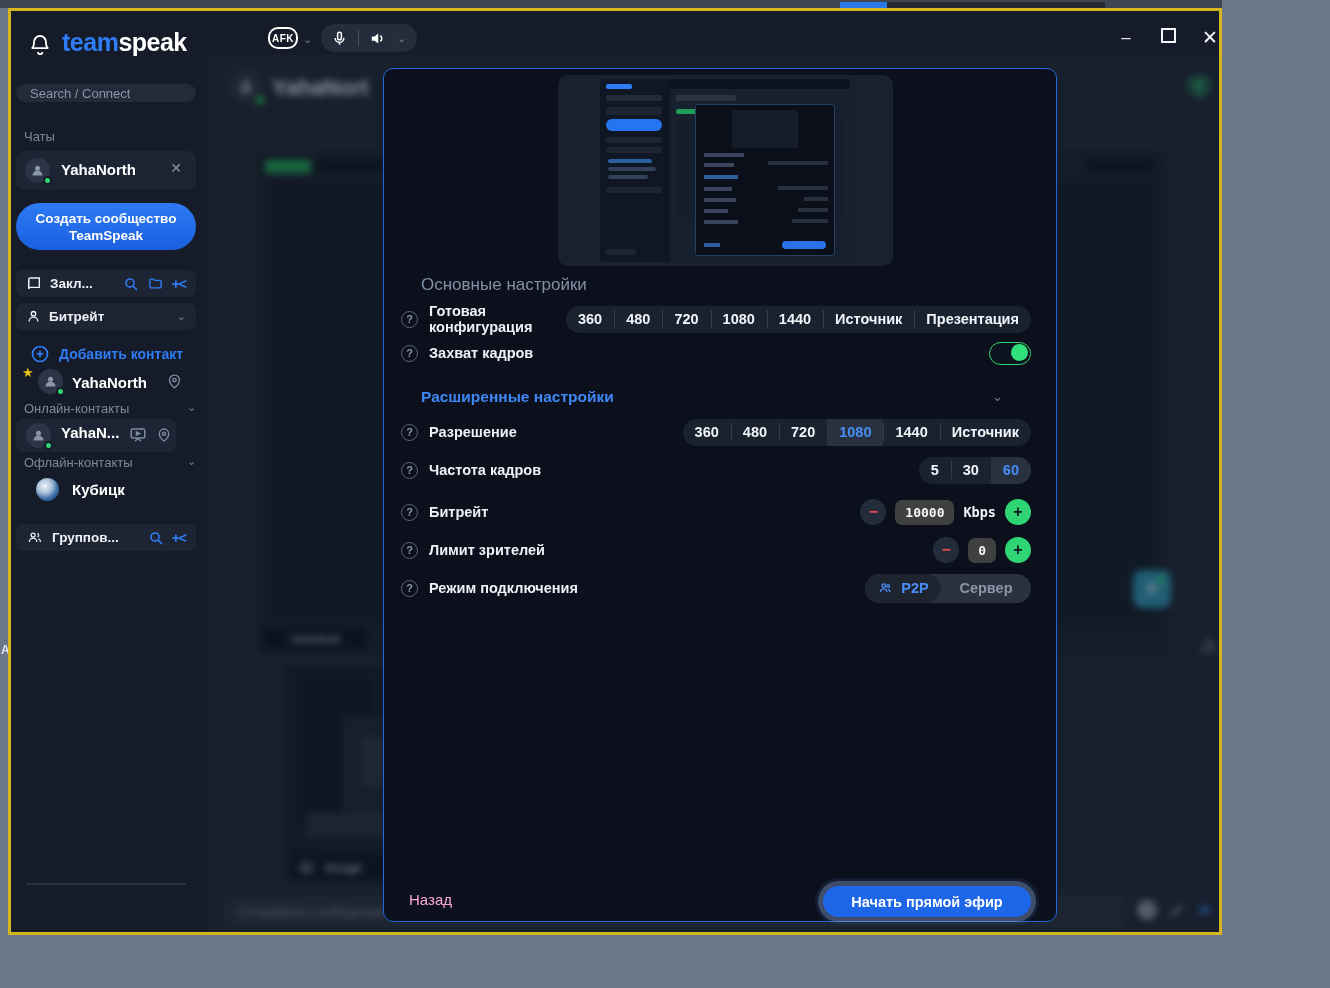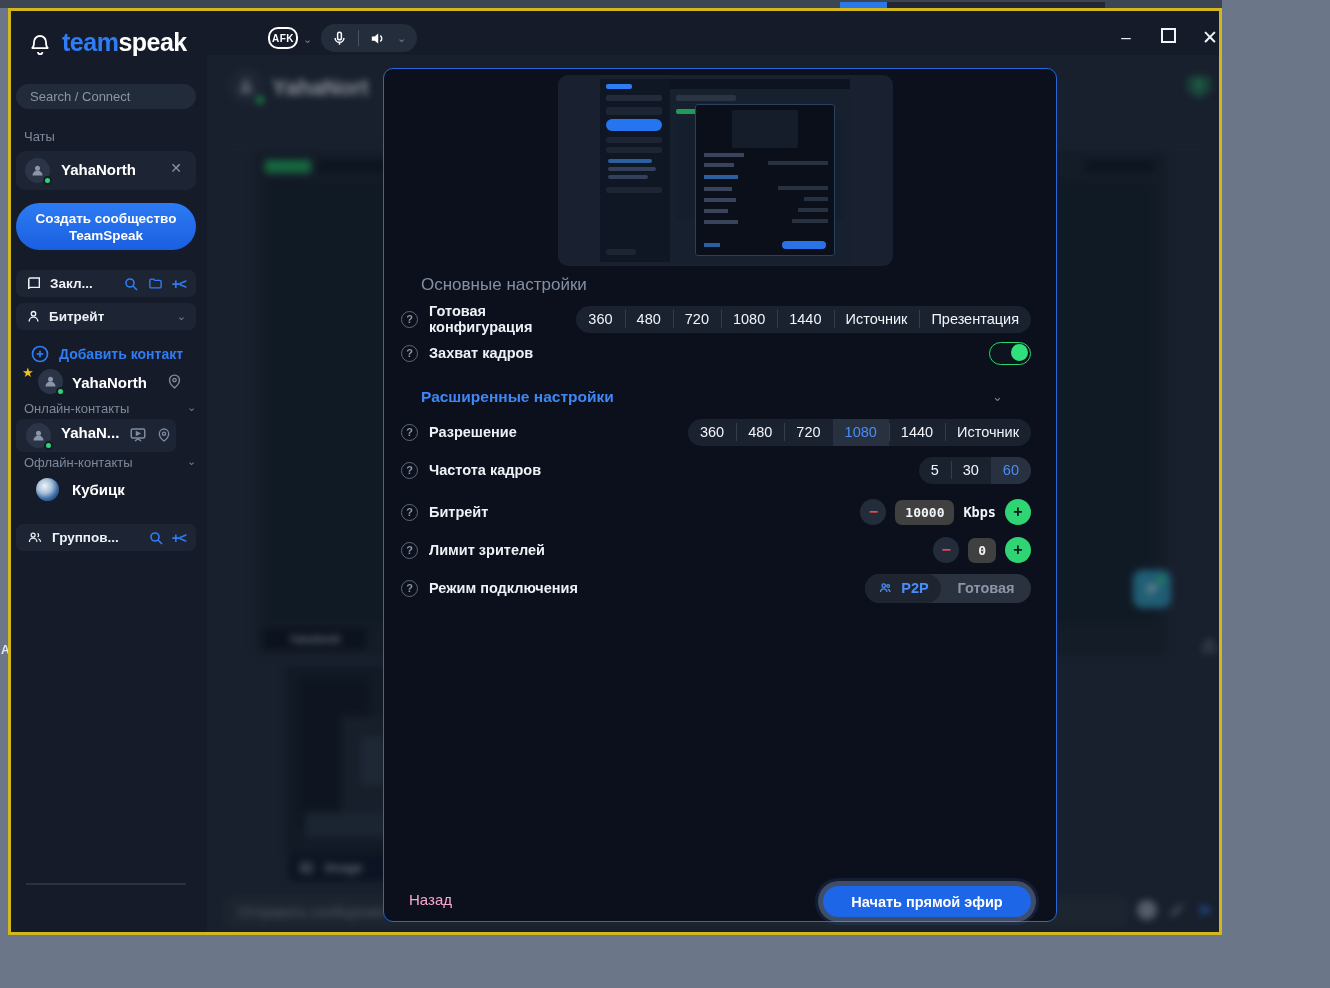--- a/index.html
+++ b/index.html
@@ -38,21 +38,21 @@
   .btn-min { left:1100px; top:17px; width:30px; text-align:center; }
   .btn-max { left:1142px; top:17px; width:30px; text-align:center; }
   .btn-close { left:1184px; top:15px; width:30px; text-align:center; font-size:19px; }
   .maxglyph { display:inline-block; width:15px; height:15px; border:2px solid #f2f5f9; }
 
   
   .sidebar { left:0; top:0; width:196px; height:921px; }
   .bell { left:17px; top:20px; color:#fff; }
   .logo { left:51px; top:17px; font-size:25px; font-weight:700; letter-spacing:-.5px; }
   .logo .t1 { color:#2f7df6; } .logo .t2 { color:#fff; }
-  .search-input { left:5px; top:73px; width:180px; height:25px; background:#222b3a;
+  .search-input { left:5px; top:73px; width:180px; height:18px; background:#222b3a;
     border:none; border-radius:13px; color:#fca5a5; font-size:13px; padding:0 14px;
     font-family:"Liberation Sans", sans-serif; outline:none; }
   .search-input::placeholder { color:#8b95a6; }
   .side-label { color:#7e899c; font-size:13px; }
   .lbl-chats { left:13px; top:118px; }
   .chat-item { left:5px; top:140px; width:180px; height:39px; background:#1d2534; border-radius:9px; }
   .avatar { border-radius:50%; background:#2c3547; position:absolute;
     display:flex; align-items:center; justify-content:center; color:#8b96a8; }
   .status-dot { position:absolute; border-radius:50%; background:#2fd573; border:2px solid #151b28; }
   .chat-item .name { position:absolute; left:45px; top:10px; font-size:15px; font-weight:700; color:#fff; }
@@ -123,21 +123,21 @@
   .h-adv { left:37px; top:319px; font-size:15.5px; color:#3f87f5; font-weight:600; }
   .adv-chev { left:608px; top:320px; font-size:13px; }
 
   .drow { position:absolute; left:17px; right:25px; height:34px; display:flex; align-items:center; }
   .qicon { width:17px; height:17px; border:1.5px solid #5d6878; border-radius:50%; color:#8b95a6;
     font-size:11px; font-weight:700; display:flex; align-items:center; justify-content:center; flex:none; }
   .dlabel { margin-left:11px; font-size:14.5px; font-weight:600; color:#eef1f6; }
   .rgroup { margin-left:auto; display:flex; align-items:center; gap:9px; }
 
   .segpill { display:flex; align-items:center; background:#1a2230; border-radius:16px; height:27px; overflow:hidden; }
-  .seg { padding:16px 12px; font-size:14.5px; font-weight:400; color:#f2f5f9; height:27px;
+  .seg { padding:16px 12px; font-size:14.5px; font-weight:700; color:#f2f5f9; height:27px;
     display:flex; align-items:center; position:relative; }
   .seg + .seg::before { content:""; position:absolute; left:0; top:7px; bottom:7px; width:1px; background:#333d4e; }
   .seg.sel { background:#28313f; color:#4a8df6; }
   .seg.sel::before { display:none; }
 
   .toggle { width:42px; height:23px; border-radius:12px; background:#0d1420; border:1.5px solid #2fd573; position:relative; }
   .toggle .knob { position:absolute; right:2px; top:1.5px; width:17px; height:17px; border-radius:50%; background:#30e07a; }
 
   .circ-btn { width:26px; height:26px; border-radius:50%; background:#232c3b; display:flex;
     align-items:center; justify-content:center; font-size:16px; font-weight:700; }
@@ -540,21 +540,21 @@
         <div class="modepill">
           <span class="mode-seg mode-p2p">
             <svg width="17" height="14" viewBox="0 0 24 24" fill="none" stroke="#4a8df6" stroke-width="2.2">
                 <circle cx="9" cy="8" r="3"></circle>
                 <path d="M3.5 19a5.5 5.5 0 0111 0"></path>
                 <circle cx="16.5" cy="8.5" r="2.3"></circle>
                 <path d="M16 14.5a5 5 0 014 4.5"></path>
               </svg>
             <span>P2P</span>
           </span>
-          <span class="mode-seg mode-srv">Готовая</span>
+          <span class="mode-seg mode-srv">Сервер</span>
         </div>
       </div>
     </div>
 
     <div class="abs back-link">Назад</div>
     <div class="abs start-btn">Начать прямой эфир</div>
   </div>
 </div>
 
 </body></html>

